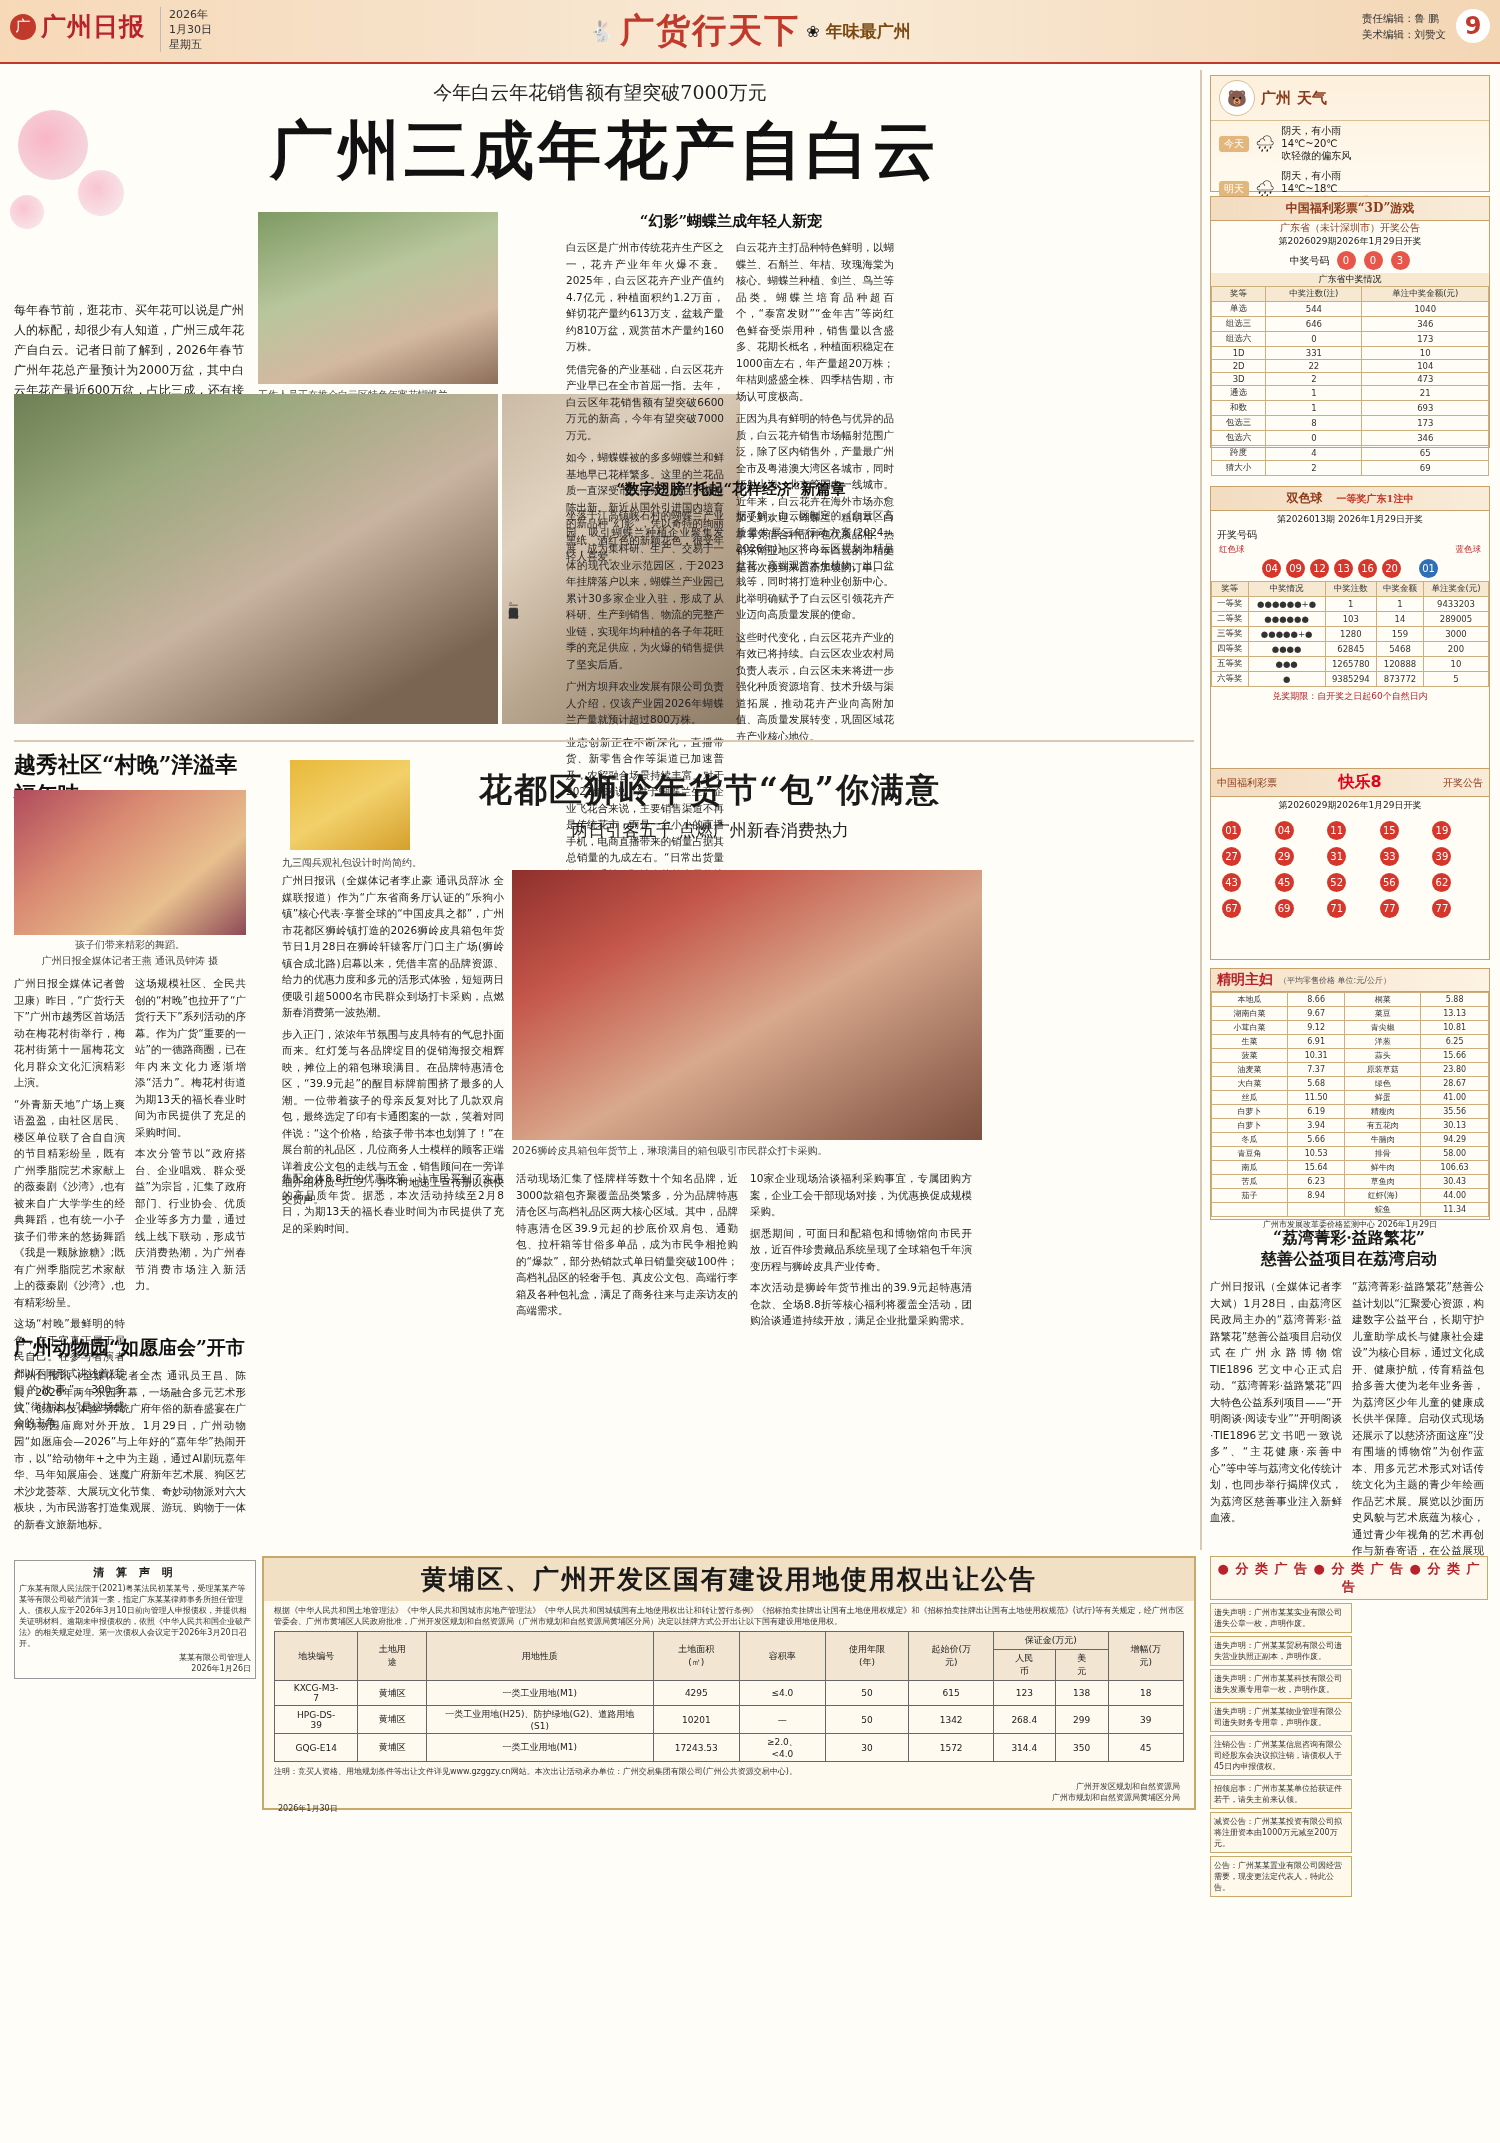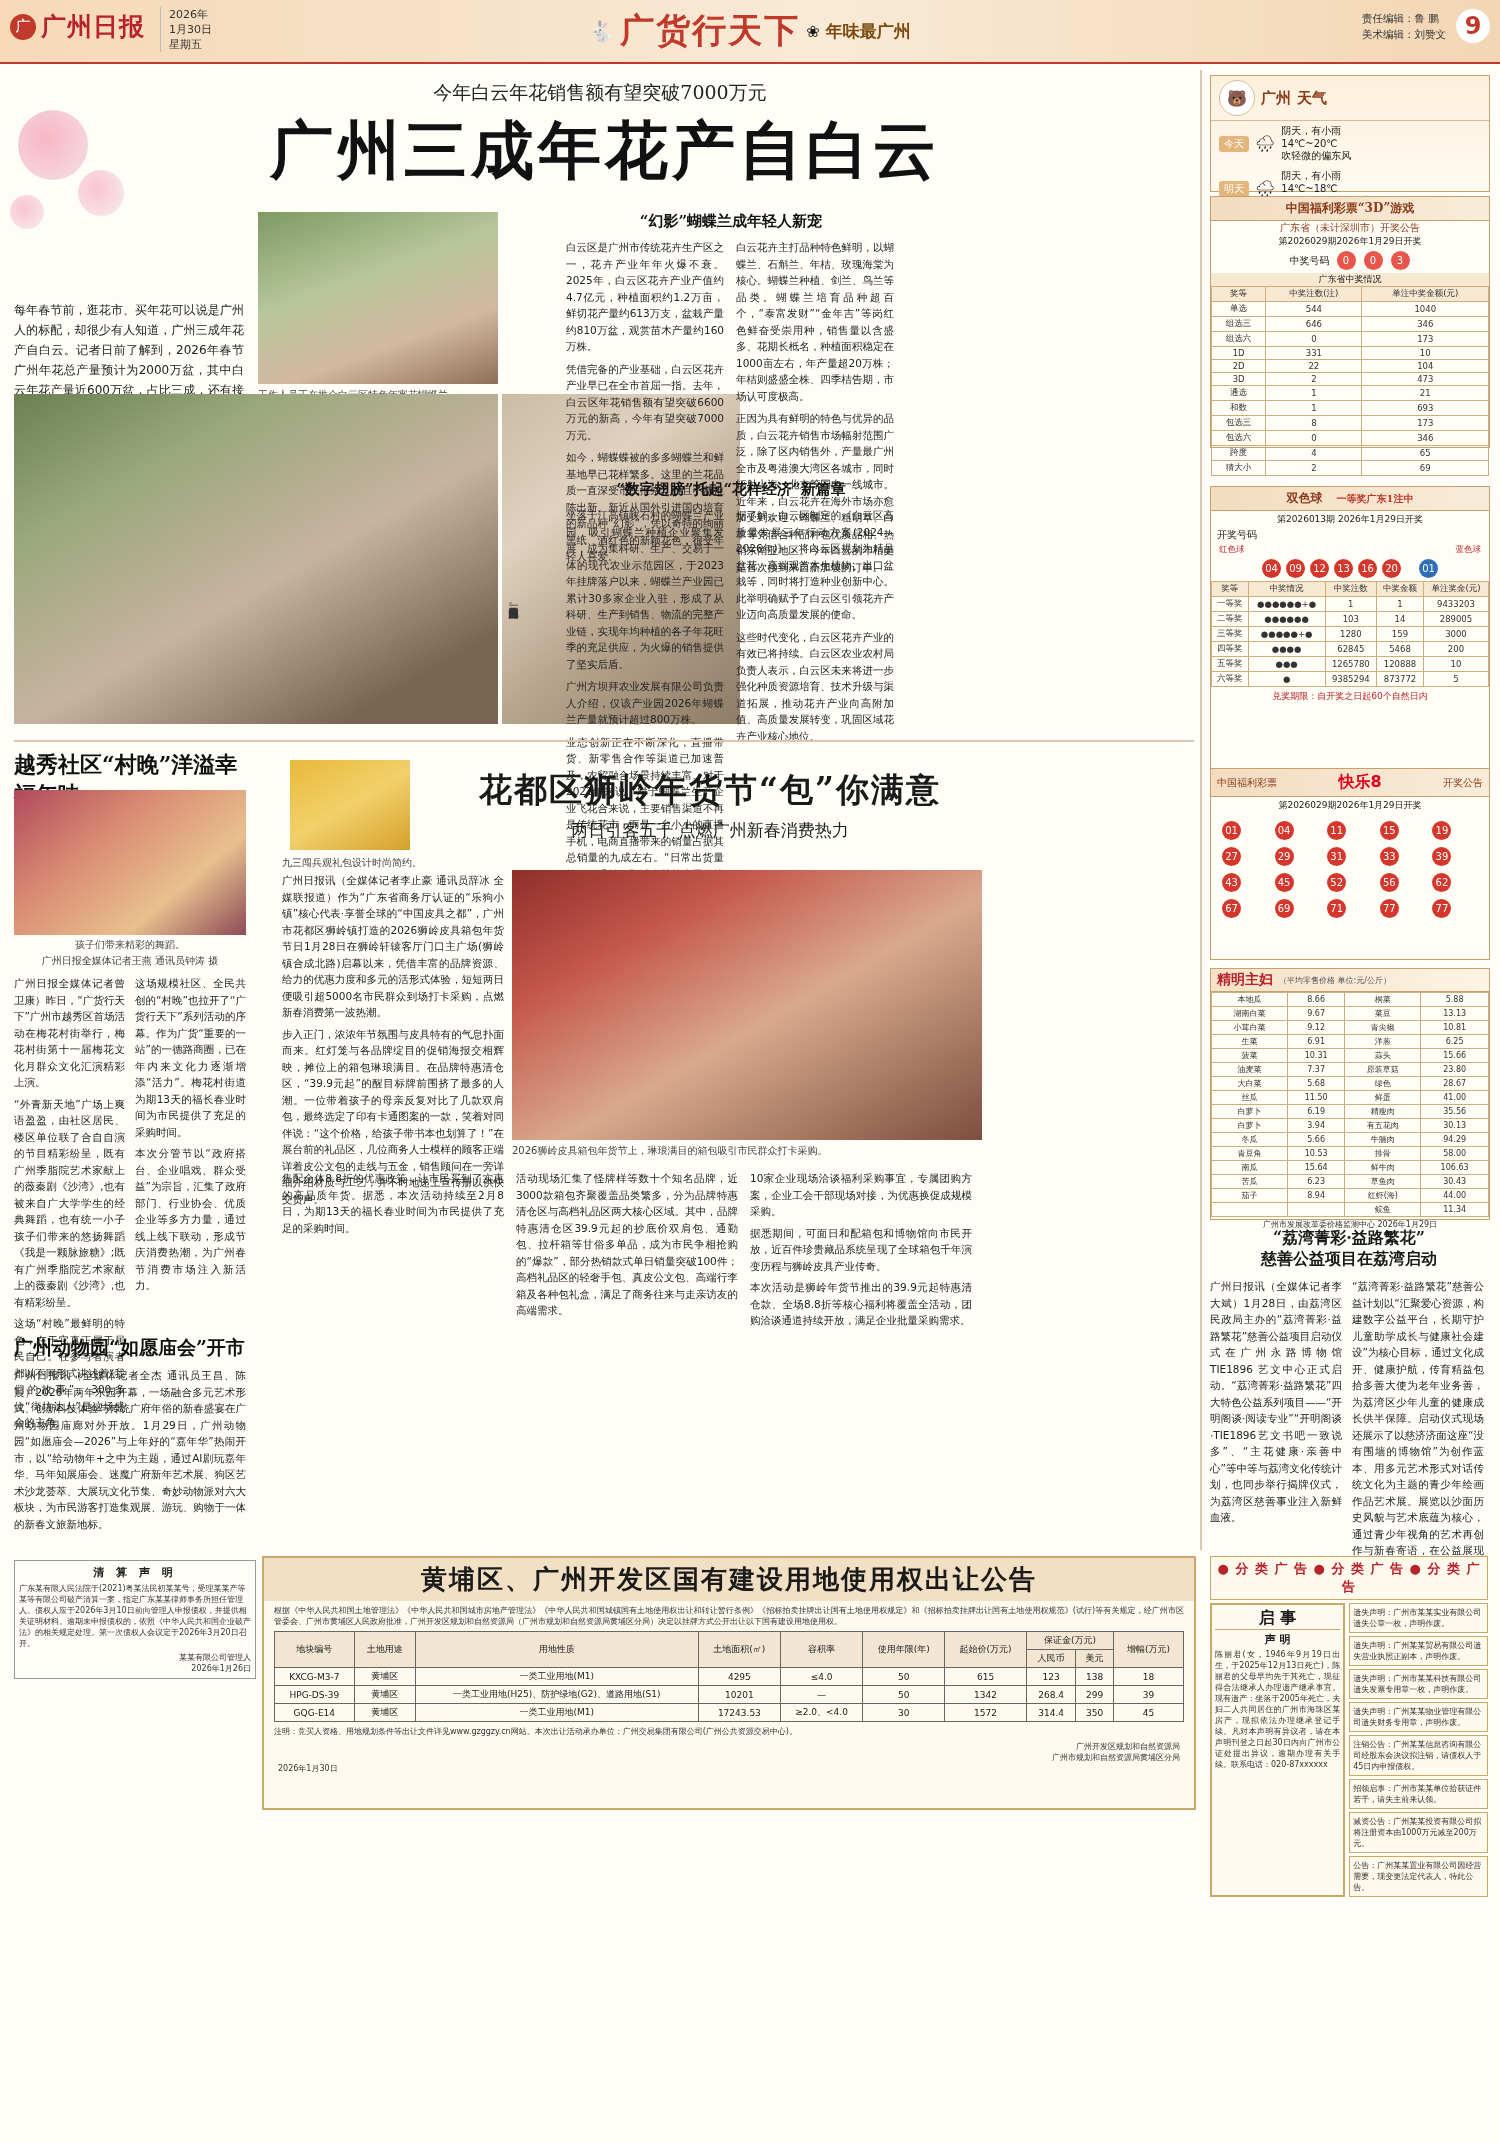--- a/index.html
+++ b/index.html
@@ -49,21 +49,21 @@
   .ball-lt{background:#e8554a;}
   table.mini{border-collapse:collapse;width:100%;font-size:8.5px;}
   table.mini td,table.mini th{border:1px solid #cfae7e;padding:1px 2px;text-align:center;color:#333;}
   table.mini th{background:#f7e8d2;font-weight:normal;}
 
   .sec-title{font-size:21px;font-weight:bold;font-family:"DejaVu Serif","Liberation Serif",serif;color:#111;}
 
   .ad-box{position:absolute;border:2px solid #c9a96a;background:#fffaf0;}
   .notice-title{font-size:26px;font-weight:bold;text-align:center;font-family:"DejaVu Serif","Liberation Serif",serif;letter-spacing:2px;}
   table.gov{border-collapse:collapse;width:100%;font-size:9px;}
-  table.gov th,table.gov td{border:1px solid #666;padding:2px 5px;text-align:center;}
+  table.gov th,table.gov td{border:1px solid #666;padding:2px 17px;text-align:center;}
   table.gov th{background:#f2e6d2;font-weight:normal;}
   .tiny{font-size:8px;line-height:11px;color:#333;}
   .cls-ad-head{background:#fff;color:#b8232b;font-size:13px;font-weight:bold;text-align:center;letter-spacing:1px;}
   .cls-cell{border:1px solid #c9a96a;background:#fff9ec;font-size:8px;line-height:11px;padding:3px;color:#333;}
 </style>
 </head>
 <body>
 
 <div class="page">
 
@@ -592,25 +592,20 @@
     </div>
     <div class="tiny" style="padding:4px 10px;">注明：竞买人资格、用地规划条件等出让文件详见www.gzggzy.cn网站。本次出让活动承办单位：广州交易集团有限公司(广州公共资源交易中心)。</div>
     <div class="tiny" style="text-align:right;padding:0 14px;">广州开发区规划和自然资源局</div>
     <div class="tiny" style="text-align:right;padding:0 14px;">广州市规划和自然资源局黄埔区分局</div>
     <div class="tiny" style="text-align:left;padding:0 14px;">2026年1月30日</div>
   </div>
 
   <div style="position:absolute;left:1210px;top:1556px;width:278px;">
     <div class="cls-ad-head" style="border:1px solid #c9a96a;padding:3px 0;background:#fff8ec;">● 分 类 广 告 ● 分 类 广 告 ● 分 类 广 告</div>
     <div style="display:flex;gap:4px;margin-top:3px;">
-      <div style="width:128px;border:2px solid #c9a96a;background:#fffaf0;padding:3px;">
-        <div style="text-align:center;font-size:16px;font-weight:bold;font-family:'DejaVu Serif',serif;border-bottom:1px solid #c9a96a;">启 事</div>
-        <div style="text-align:center;font-size:11px;font-weight:bold;margin-top:2px;">声 明</div>
-        <div class="tiny" style="margin-top:2px;text-align:justify;">陈丽君(女，1946年9月19日出生，于2025年12月13日死亡)，陈丽君的父母早均先于其死亡，现征得合法继承人办理遗产继承事宜。现有遗产：坐落于2005年死亡，夫妇二人共同居住的广州市海珠区某房产，现拟依法办理继承登记手续。凡对本声明有异议者，请在本声明刊登之日起30日内向广州市公证处提出异议，逾期办理有关手续。联系电话：020-87xxxxxx</div>
-      </div>
       <div style="width:142px;display:flex;flex-direction:column;gap:3px;">
         <div class="cls-cell">遗失声明：广州市某某实业有限公司遗失公章一枚，声明作废。</div>
         <div class="cls-cell">遗失声明：广州某某贸易有限公司遗失营业执照正副本，声明作废。</div>
         <div class="cls-cell">遗失声明：广州市某某科技有限公司遗失发票专用章一枚，声明作废。</div>
         <div class="cls-cell">遗失声明：广州某某物业管理有限公司遗失财务专用章，声明作废。</div>
         <div class="cls-cell">注销公告：广州某某信息咨询有限公司经股东会决议拟注销，请债权人于45日内申报债权。</div>
         <div class="cls-cell">招领启事：广州市某某单位拾获证件若干，请失主前来认领。</div>
         <div class="cls-cell">减资公告：广州某某投资有限公司拟将注册资本由1000万元减至200万元。</div>
         <div class="cls-cell">公告：广州某某置业有限公司因经营需要，现变更法定代表人，特此公告。</div>
       </div>

